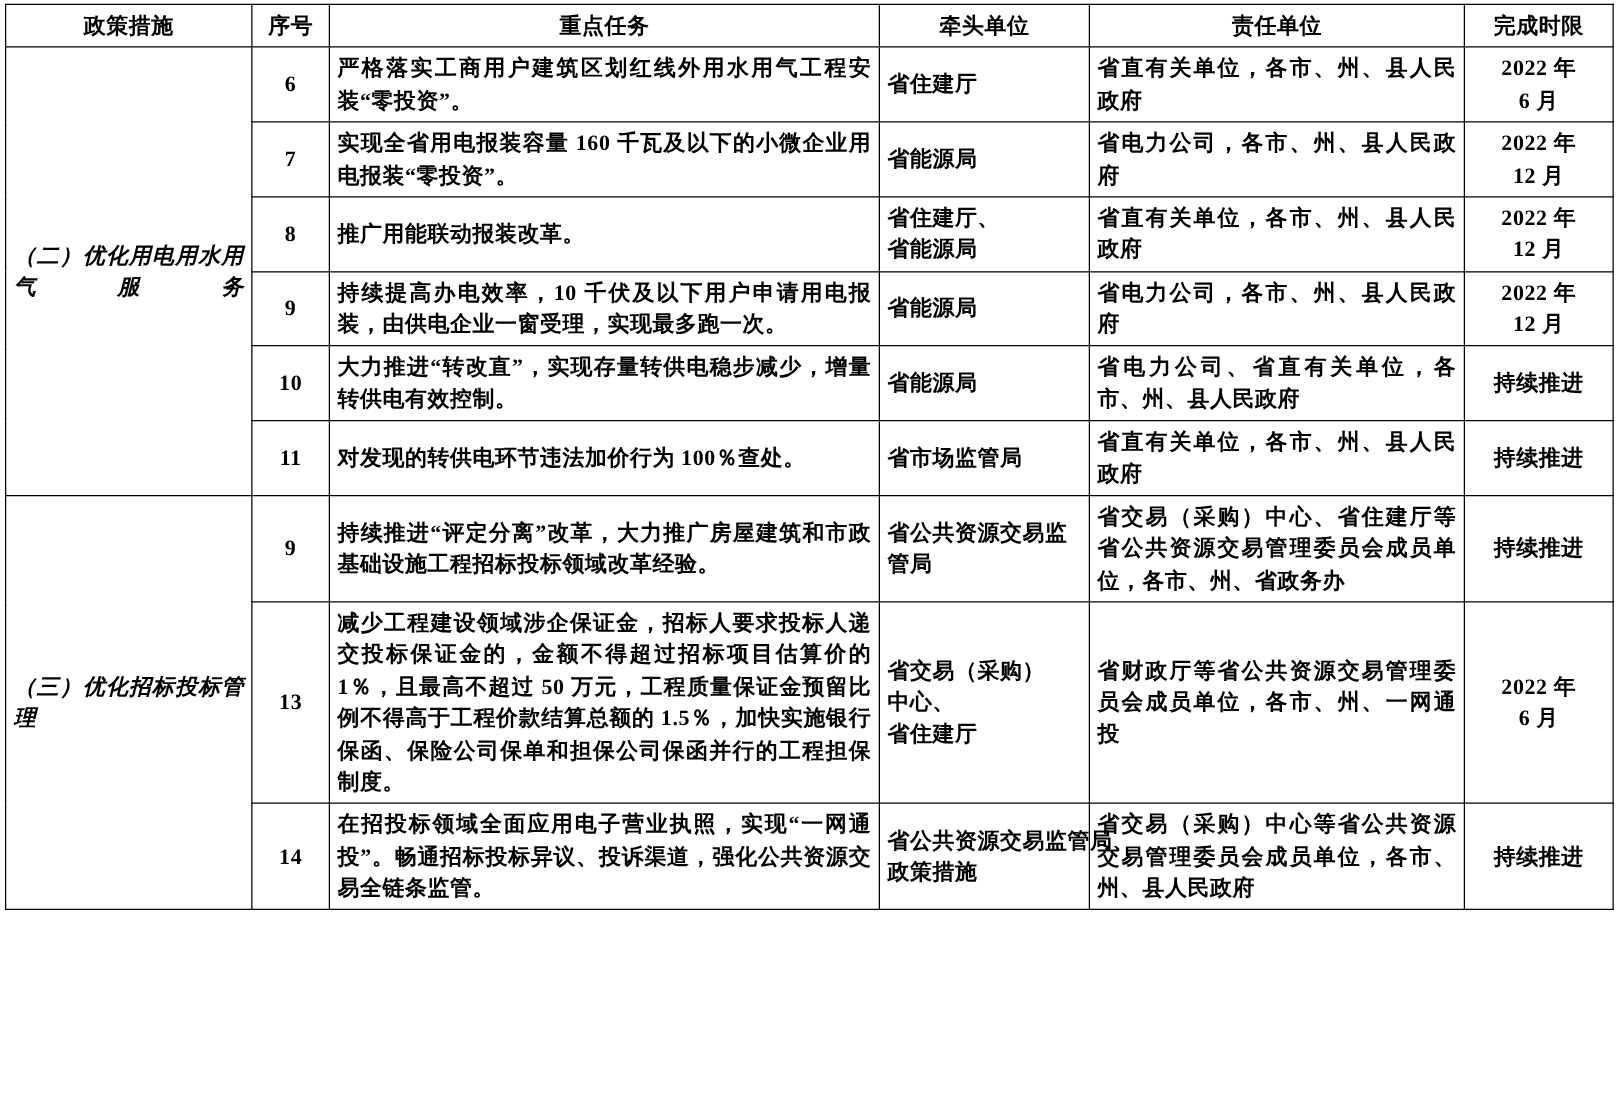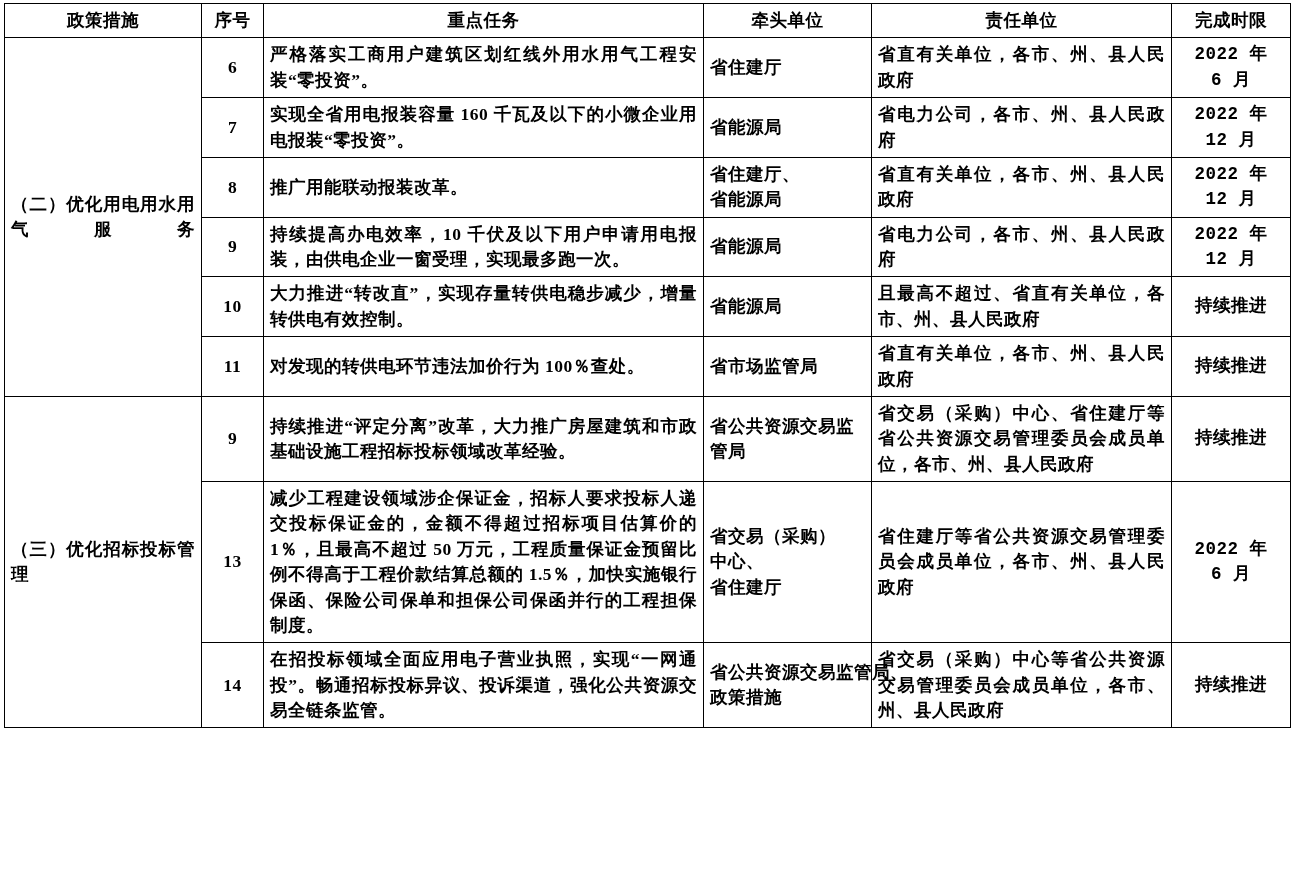--- a/index.html
+++ b/index.html
@@ -49,20 +49,21 @@
     font-size: 19px;
     padding: 8px 4px;
     letter-spacing: 2px;
   }
   td.measure {
     text-align: justify;
     text-align-last: justify;
     font-size: 18px;
     letter-spacing: 0.5px;
     padding: 4px 10px;
+    font-style: italic;
   }
   td.no {
     text-align: center;
     font-size: 18px;
   }
   td.task {
     text-align: justify;
     text-align-last: left;
     padding: 6px 8px 6px 8px;
     font-size: 17.5px;
@@ -73,21 +74,20 @@
   }
   td.resp {
     text-align: justify;
     text-align-last: left;
     padding: 6px 8px;
     font-size: 17.5px;
   }
   td.deadline {
     text-align: center;
     font-size: 17.5px;
-    font-family: Liberation Mono, monospace;
   }
   .nowrapline { white-space: nowrap; }
 </style>
 </head>
 <body>
 
 <div class="page">
   <table class="policy-table">
     <colgroup>
       <col class="c-measure">
@@ -135,44 +135,44 @@
         <td class="no">9</td>
         <td class="task">持续提高办电效率，10 千伏及以下用户申请用电报装，由供电企业一窗受理，实现最多跑一次。</td>
         <td class="lead">省能源局</td>
         <td class="resp">省电力公司，各市、州、县人民政府</td>
         <td class="deadline"><span class="nowrapline">2022 年</span><br><span class="nowrapline">12 月</span></td>
       </tr>
       <tr>
         <td class="no">10</td>
         <td class="task">大力推进“转改直”，实现存量转供电稳步减少，增量转供电有效控制。</td>
         <td class="lead">省能源局</td>
-        <td class="resp">且最高不超过、省直有关单位，各市、州、县人民政府</td>
+        <td class="resp">省电力公司、省直有关单位，各市、州、县人民政府</td>
         <td class="deadline">持续推进</td>
       </tr>
       <tr>
         <td class="no">11</td>
         <td class="task">对发现的转供电环节违法加价行为 100％查处。</td>
         <td class="lead">省市场监管局</td>
         <td class="resp">省直有关单位，各市、州、县人民政府</td>
         <td class="deadline">持续推进</td>
       </tr>
 
       <tr>
         <td class="measure" rowspan="3">（三）优化招标投标管理</td>
         <td class="no">9</td>
         <td class="task">持续推进“评定分离”改革，大力推广房屋建筑和市政基础设施工程招标投标领域改革经验。</td>
         <td class="lead">省公共资源交易监管局</td>
-        <td class="resp">省交易（采购）中心、省住建厅等省公共资源交易管理委员会成员单位，各市、州、县人民政府</td>
+        <td class="resp">省交易（采购）中心、省住建厅等省公共资源交易管理委员会成员单位，各市、州、省政务办</td>
         <td class="deadline">持续推进</td>
       </tr>
       <tr>
         <td class="no">13</td>
         <td class="task">减少工程建设领域涉企保证金，招标人要求投标人递交投标保证金的，金额不得超过招标项目估算价的 1％，且最高不超过 50 万元，工程质量保证金预留比例不得高于工程价款结算总额的 1.5％，加快实施银行保函、保险公司保单和担保公司保函并行的工程担保制度。</td>
         <td class="lead"><span class="nowrapline">省交易（采购）</span><br><span class="nowrapline">中心、</span><br><span class="nowrapline">省住建厅</span></td>
-        <td class="resp">省住建厅等省公共资源交易管理委员会成员单位，各市、州、县人民政府</td>
+        <td class="resp">省财政厅等省公共资源交易管理委员会成员单位，各市、州、一网通投</td>
         <td class="deadline"><span class="nowrapline">2022 年</span><br><span class="nowrapline">6 月</span></td>
       </tr>
       <tr>
         <td class="no">14</td>
         <td class="task">在招投标领域全面应用电子营业执照，实现“一网通投”。畅通招标投标异议、投诉渠道，强化公共资源交易全链条监管。</td>
         <td class="lead"><span class="nowrapline">省公共资源交易监管局、</span><br><span class="nowrapline">政策措施</span></td>
         <td class="resp">省交易（采购）中心等省公共资源交易管理委员会成员单位，各市、州、县人民政府</td>
         <td class="deadline">持续推进</td>
       </tr>
     </tbody>

